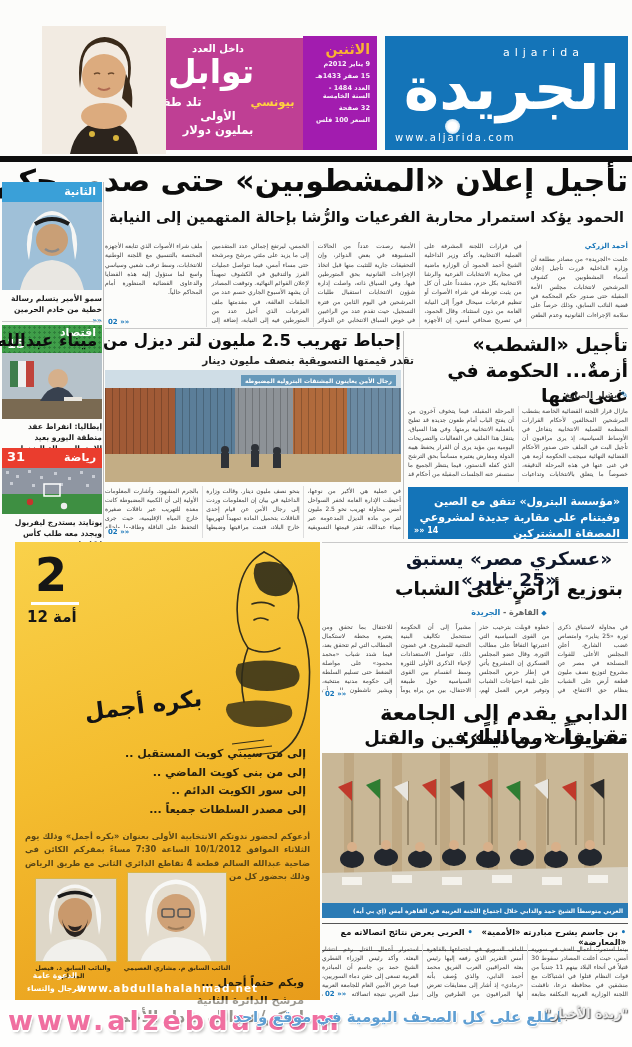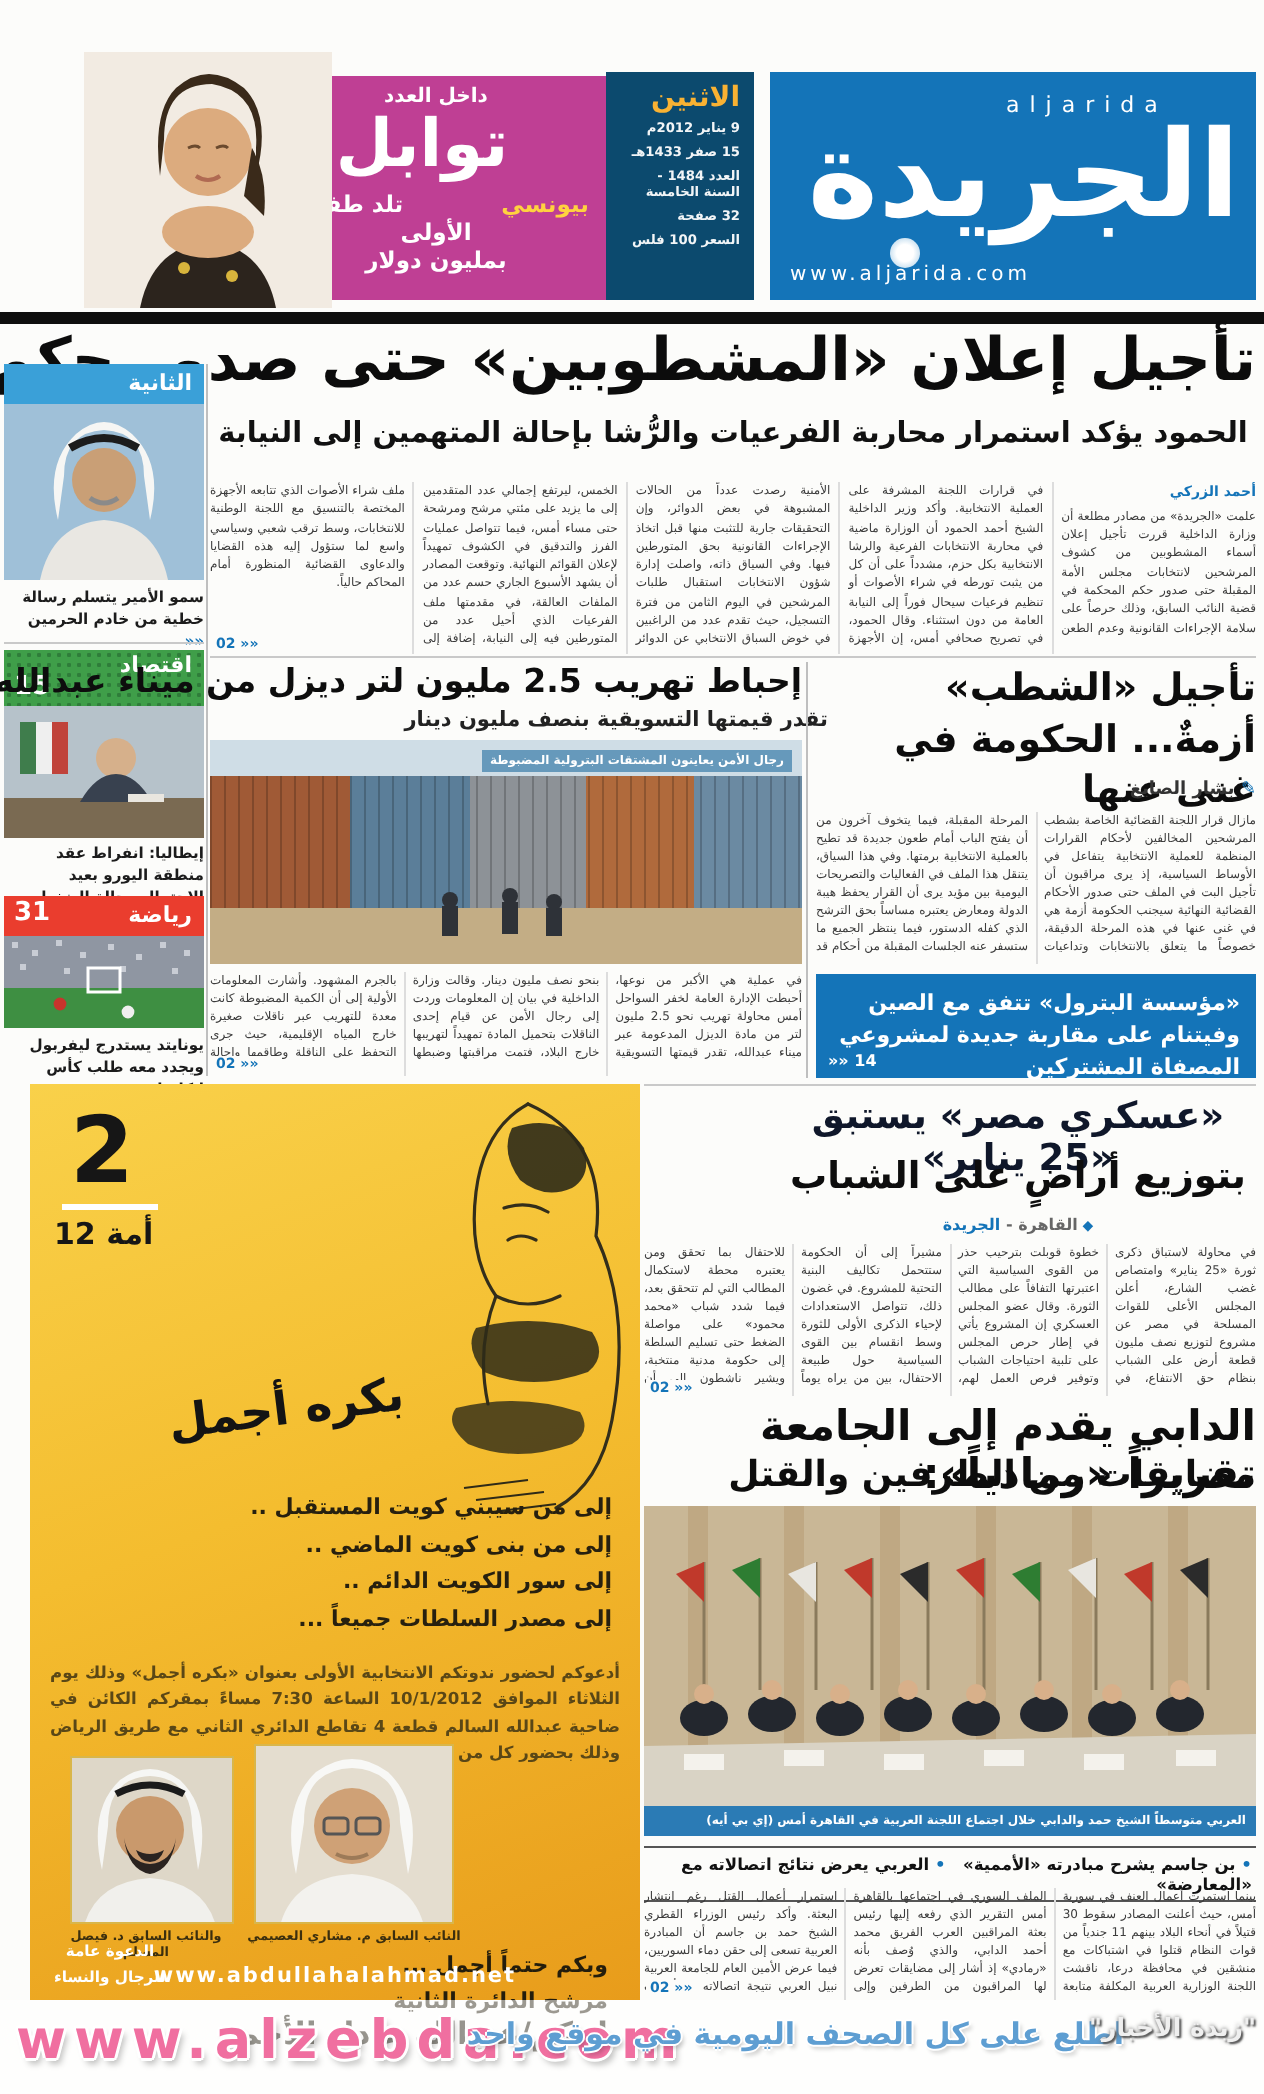--- a/index.html
+++ b/index.html
@@ -9,21 +9,21 @@
           background:#fcfcfa; overflow:hidden; direction:rtl; }
   .abs{ position:absolute; }
 
   
   .logo-box{ left:385px; top:36px; width:243px; height:114px; background:#1474b8; color:#fff; }
   .logo-latin{ position:absolute; top:10px; left:118px; font-size:11px; letter-spacing:5px; direction:ltr; }
   .logo-arabic{ position:absolute; right:8px; top:22px; font-size:60px; font-weight:800; line-height:1; }
   .logo-dot{ position:absolute; left:60px; bottom:16px; width:15px; height:15px; border-radius:50%;
              background:radial-gradient(#ffffff 40%, #cfe4f2 70%); }
   .logo-url{ position:absolute; left:10px; bottom:7px; font-size:10px; letter-spacing:2px; direction:ltr; }
-  .date-box{ left:303px; top:36px; width:74px; height:114px; background:#0c4a6e; color:#fff;
+  .date-box{ left:303px; top:36px; width:74px; height:114px; background:#a21caf; color:#fff;
              padding:5px 7px; text-align:right; }
   .date-day{ color:#f9b233; font-size:14px; font-weight:800; margin-bottom:3px; }
   .date-line{ font-size:6.6px; font-weight:bold; margin-bottom:4px; opacity:.95; }
   .promo-box{ left:133px; top:38px; width:170px; height:112px; background:#bf3f94; color:#fff;
               padding:5px 8px; text-align:center; }
   .promo-kicker{ font-size:10px; font-weight:800; }
   .promo-mag{ font-size:33px; font-weight:800; line-height:1.1; margin-right:14px; }
   .promo-head{ font-size:11.5px; font-weight:800; margin-top:5px; }
   .promo-highlight{ color:#ffd23f;margin-left:45px; }
   .promo-sub{ font-size:11.5px; font-weight:800; }

